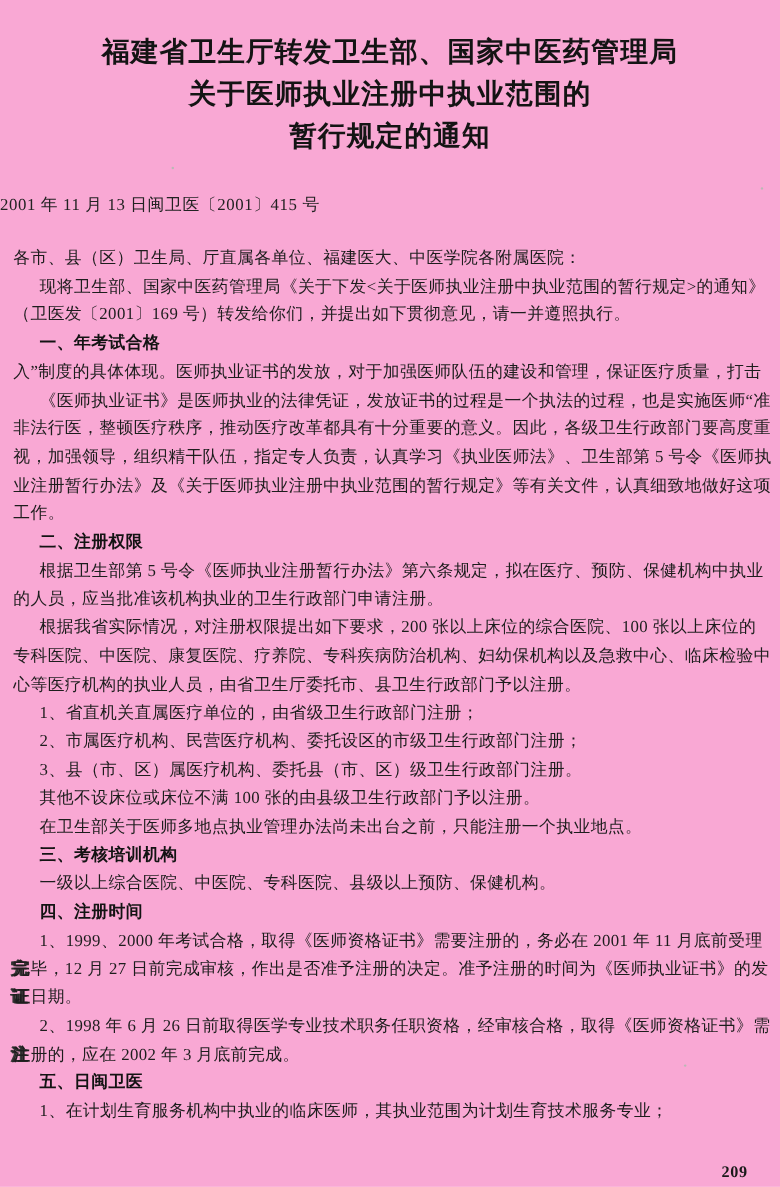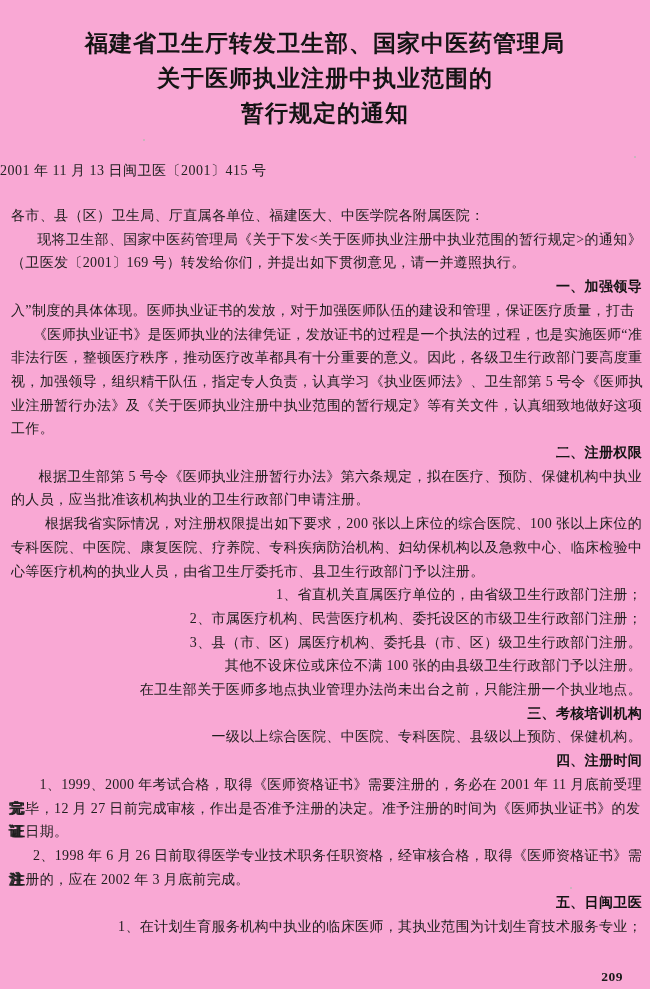--- a/index.html
+++ b/index.html
@@ -35,21 +35,21 @@
   }
   .body-block {
     margin-top:24px;
     padding:0 8px 0 11px;
     font-size:14px;
     line-height:23.7px;
     letter-spacing:0.35px;
     color:#1d1d1d;
   }
   .line { white-space:nowrap; }
-  .indent { text-indent:22px;text-align:right; }
+  .indent { text-indent:22px; }
   .bold { font-weight:bold; color:#131313; }
   
   .smudge::first-letter {
     font-weight:bold;
     text-shadow:-1.5px 0 0 #2a2a2a, -2.5px 0 0 #3a3a3a;
   }
   .page-number {
     position:absolute;
     right:27px;
     bottom:4px;
@@ -75,21 +75,21 @@
     <div class="title-line">关于医师执业注册中执业范围的</div>
     <div class="title-line">暂行规定的通知</div>
   </div>
 
   <div class="doc-number">2001 年 11 月 13 日闽卫医〔2001〕415 号</div>
 
   <div class="body-block">
     <div class="line">各市、县（区）卫生局、厅直属各单位、福建医大、中医学院各附属医院：</div>
     <div class="line indent">现将卫生部、国家中医药管理局《关于下发&lt;关于医师执业注册中执业范围的暂行规定&gt;的通知》</div>
     <div class="line">（卫医发〔2001〕169 号）转发给你们，并提出如下贯彻意见，请一并遵照执行。</div>
-    <div class="line indent bold">一、加强领导</div>
+    <div class="line indent bold">一、年考试合格</div>
     <div class="line">入”制度的具体体现。医师执业证书的发放，对于加强医师队伍的建设和管理，保证医疗质量，打击</div>
     <div class="line indent">《医师执业证书》是医师执业的法律凭证，发放证书的过程是一个执法的过程，也是实施医师“准</div>
     <div class="line">非法行医，整顿医疗秩序，推动医疗改革都具有十分重要的意义。因此，各级卫生行政部门要高度重</div>
     <div class="line">视，加强领导，组织精干队伍，指定专人负责，认真学习《执业医师法》、卫生部第 5 号令《医师执</div>
     <div class="line">业注册暂行办法》及《关于医师执业注册中执业范围的暂行规定》等有关文件，认真细致地做好这项</div>
     <div class="line">工作。</div>
     <div class="line indent bold">二、注册权限</div>
     <div class="line indent">根据卫生部第 5 号令《医师执业注册暂行办法》第六条规定，拟在医疗、预防、保健机构中执业</div>
     <div class="line">的人员，应当批准该机构执业的卫生行政部门申请注册。</div>
     <div class="line indent">根据我省实际情况，对注册权限提出如下要求，200 张以上床位的综合医院、100 张以上床位的</div>

